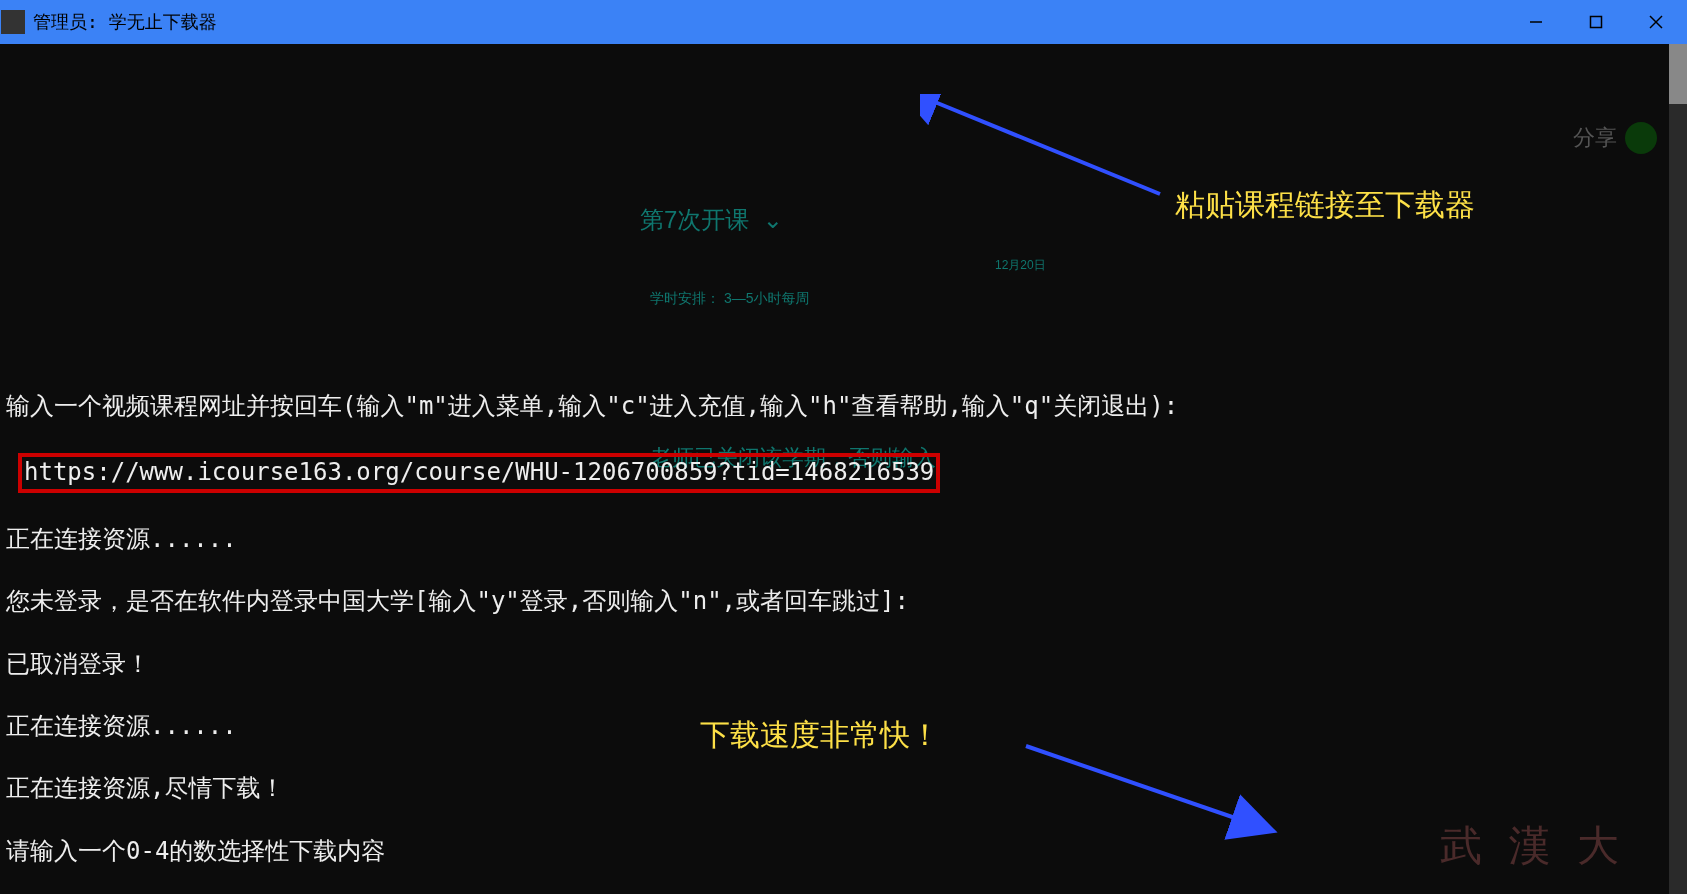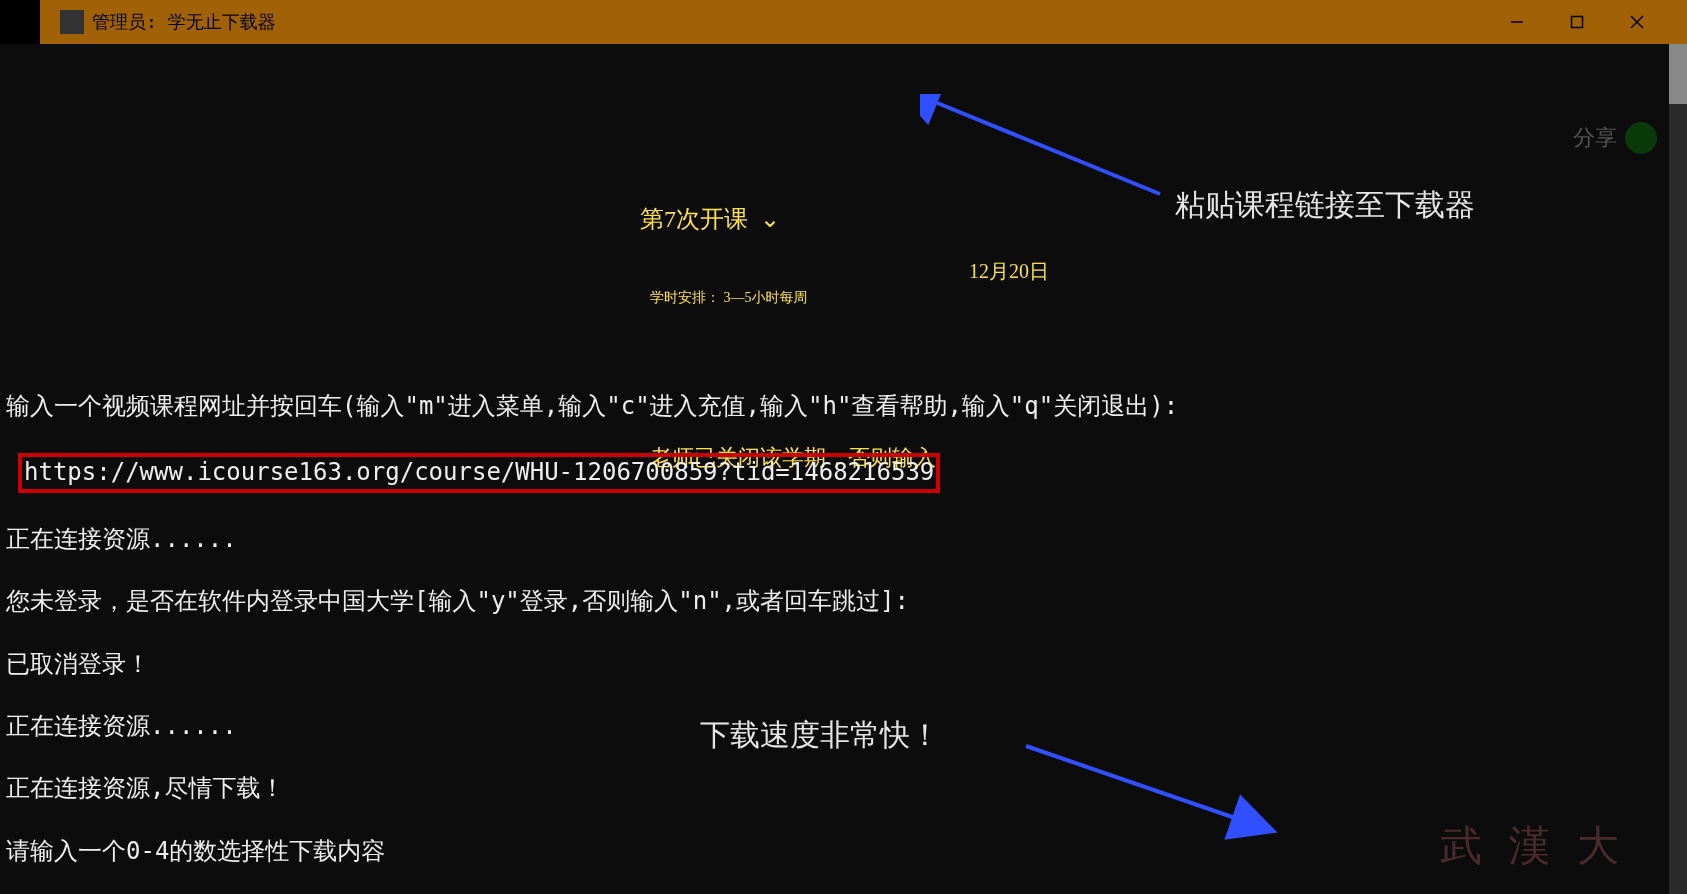--- a/index.html
+++ b/index.html
@@ -6,26 +6,25 @@
 body {
   width: 1687px;
   height: 894px;
   font-family: "Microsoft YaHei", "SimSun", monospace;
   background: #000;
   overflow: hidden;
   position: relative;
 }
 .title-bar {
   height: 44px;
-  background: #a16207;
+  background: #3b82f6;
   display: flex;
   align-items: center;
-  padding: 0 20px;
+  padding: 0 1px;
   justify-content: space-between;
-  margin-left: 40px;
 }
 .title-left { display: flex; align-items: center; gap: 8px; }
 .app-icon {
   width: 24px; height: 24px;
   background: #333;
   display: inline-block;
 }
 .title-text { font-size: 18px; color: #000; }
 .title-controls { display: flex; gap: 0; }
 .title-btn {
@@ -61,34 +60,34 @@
 }
 .url-box {
   display: inline-block;
   border: 4px solid #c00;
   padding: 0 2px;
   color: #eee;
   margin-left: 12px;
 }
 .annotation {
   position: absolute;
-  color: #e5e5e5;
+  color: #fde047;
   font-size: 30px;
   font-weight: 500;
   font-family: "Microsoft YaHei", sans-serif;
   z-index: 10;
 }
 .arrow {
   position: absolute;
   z-index: 9;
 }
 .bg-text {
   position: absolute;
-  color: #fde047;
-  font-family: Liberation Serif, serif;
+  color: #0f766e;
+  font-family: Liberation Sans, sans-serif;
   z-index: 0;
 }
 .line { position: relative; z-index: 2; }
 .share-bg {
   position: absolute;
   right: 30px;
   top: 78px;
   color: #555;
   font-size: 22px;
   display: flex;
@@ -140,21 +139,21 @@
 </div>
 
 <div class="console">
 
   
   <div class="share-bg">
     <span>分享</span>
     <span class="wechat-circle"></span>
   </div>
   <div class="bg-text" style="left:640px;top:160px;font-size:24px;"><span>第7次开课</span>&nbsp;&nbsp;<span>⌄</span></div>
-  <div class="bg-text" style="left:969px;top:214px;font-size:20px;">12月20日</div>
+  <div class="bg-text" style="left:995px;top:214px;font-size:12px;">12月20日</div>
   <div class="bg-text" style="left:650px;top:245px;font-size:14px;"><span>学时安排：</span>&nbsp;<span>3—5小时每周</span></div>
   <div class="bg-text" style="left:650px;top:400px;font-size:22px;">老师已关闭该学期，否则输入</div>
   <div class="uni-logo">武 漢 大</div>
 
   
 <div class="line">输入一个视频课程网址并按回车(输入"m"进入菜单,输入"c"进入充值,输入"h"查看帮助,输入"q"关闭退出):</div>
 <div class="line"><span class="url-box">https://www.icourse163.org/course/WHU-1206700859?tid=1468216539</span></div>
 <div class="line">正在连接资源......</div>
 <div class="line">您未登录，是否在软件内登录中国大学[输入"y"登录,否则输入"n",或者回车跳过]:</div>
 <div class="line">已取消登录！</div>

